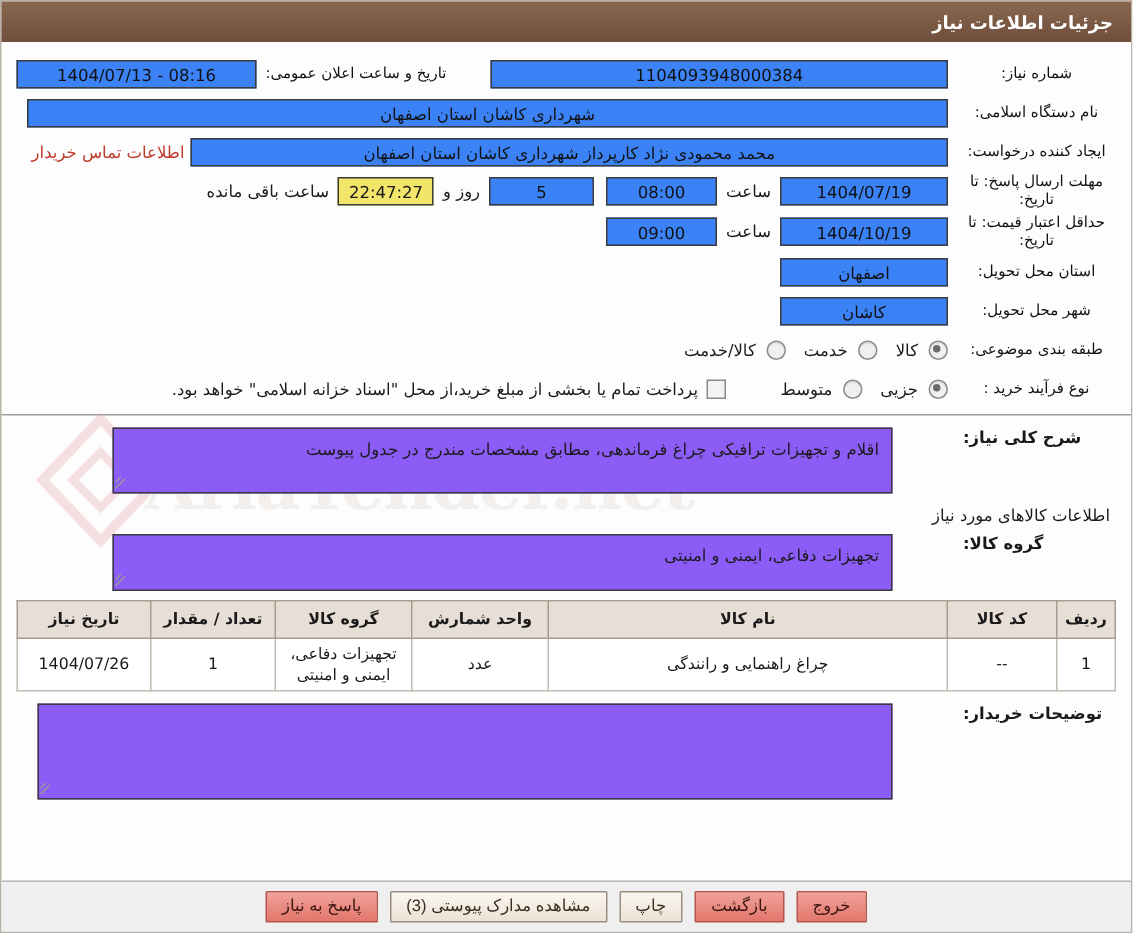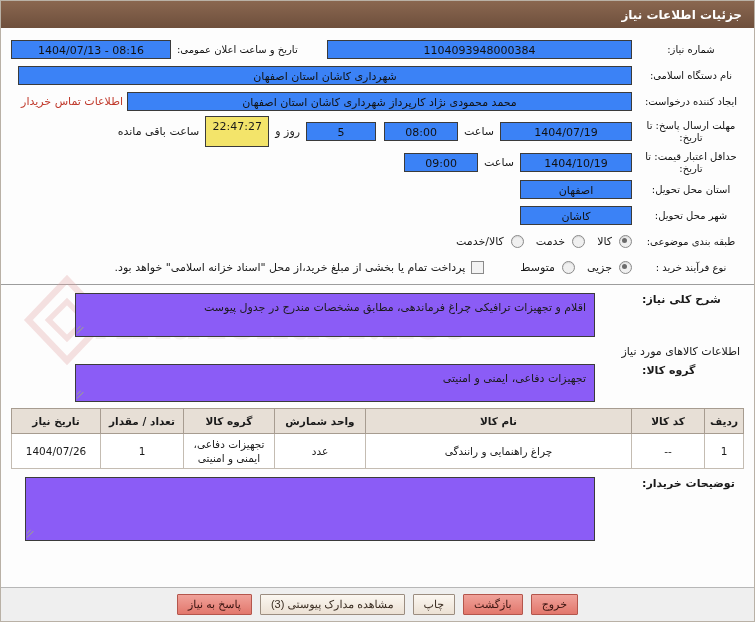--- a/index.html
+++ b/index.html
@@ -120,21 +120,21 @@
     color: #c0392b;
     font-size: 11px;
     text-decoration: none;
     cursor: pointer;
     white-space: nowrap;
     padding-right: 4px;
   }
   .timer {
     background: #f3e46a;
     border: 1px solid #3b3b3b;
-    height: 31px;
+    height: 19px;
     line-height: 19px;
     width: 64px;
     text-align: center;
     font-size: 11px;
     direction: ltr;
     box-sizing: border-box;
   }
   
   .radio-group {
     display: flex;
@@ -328,21 +328,21 @@
     </div>
 
     <div class="row">
       <div class="lbl lbl-w">ایجاد کننده درخواست:</div>
       <div class="fld" style="width:505px">محمد محمودی نژاد کارپرداز شهرداری کاشان استان اصفهان</div>
       <a class="link">اطلاعات تماس خریدار</a>
     </div>
 
     <div class="row">
       <div class="lbl lbl-wide">مهلت ارسال پاسخ: تا تاریخ:</div>
-      <div class="fld ltr" style="width:132px">1404/07/19</div>
+      <div class="fld ltr" style="width:112px">1404/07/19</div>
       <div class="sub-lbl">ساعت</div>
       <div class="fld ltr" style="width:74px">08:00</div>
       <div class="gap"></div>
       <div class="fld ltr" style="width:70px">5</div>
       <div class="sub-lbl">روز و</div>
       <div class="timer">22:47:27</div>
       <div class="sub-lbl">ساعت باقی مانده</div>
     </div>
 
     <div class="row">

